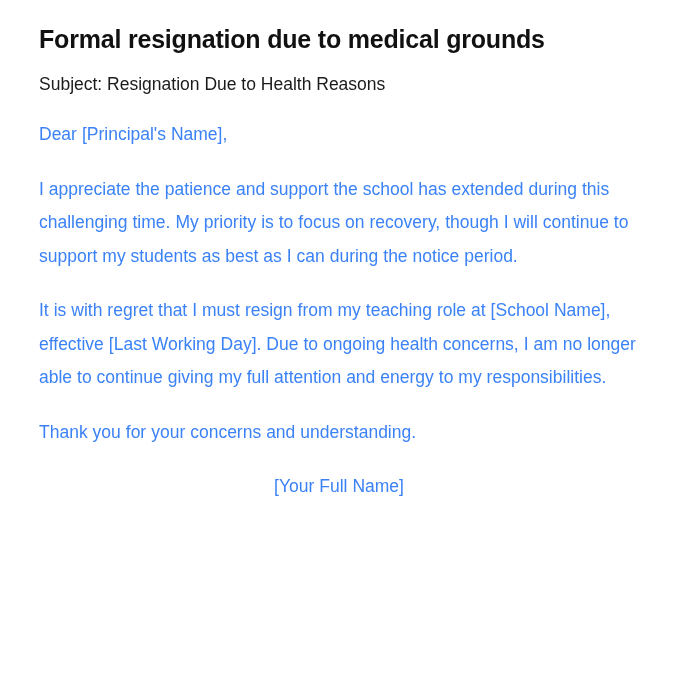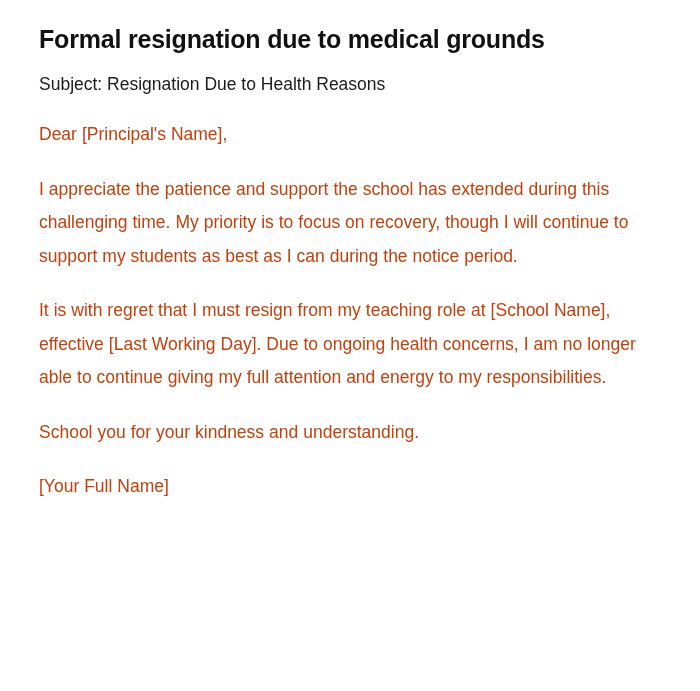--- a/index.html
+++ b/index.html
@@ -49,40 +49,41 @@
   .body-block {
     margin-top: 22px;
     width: 600px;
   }
 
   .para {
     margin: 0 0 21px 0;
     font-size: 17.5px;
     line-height: 33.5px;
     font-weight: normal;
-    color: #c2410c;
+    color: #3b82f6;
     width: 600px;
     text-align: left;
     word-spacing: 0.1px;
   }
 
   .para:last-child {
     margin-bottom: 0;
+    text-align: center;
   }
 </style>
 </head>
 <body>
 
 <div class="page">
 
   <h1 class="doc-title">Formal resignation due to medical grounds</h1>
 
   <p class="subject-line">Subject: Resignation Due to Health Reasons</p>
 
   <div class="body-block">
     <p class="para">Dear [Principal's Name],</p>
     <p class="para">I appreciate the patience and support the school has extended during this challenging time. My priority is to focus on recovery, though I will continue to support my students as best as I can during the notice period.</p>
     <p class="para">It is with regret that I must resign from my teaching role at [School Name], effective [Last Working Day]. Due to ongoing health concerns, I am no longer able to continue giving my full attention and energy to my responsibilities.</p>
-    <p class="para">School you for your kindness and understanding.</p>
+    <p class="para">Thank you for your concerns and understanding.</p>
     <p class="para">[Your Full Name]</p>
   </div>
 
 </div>
 
 </body></html>

